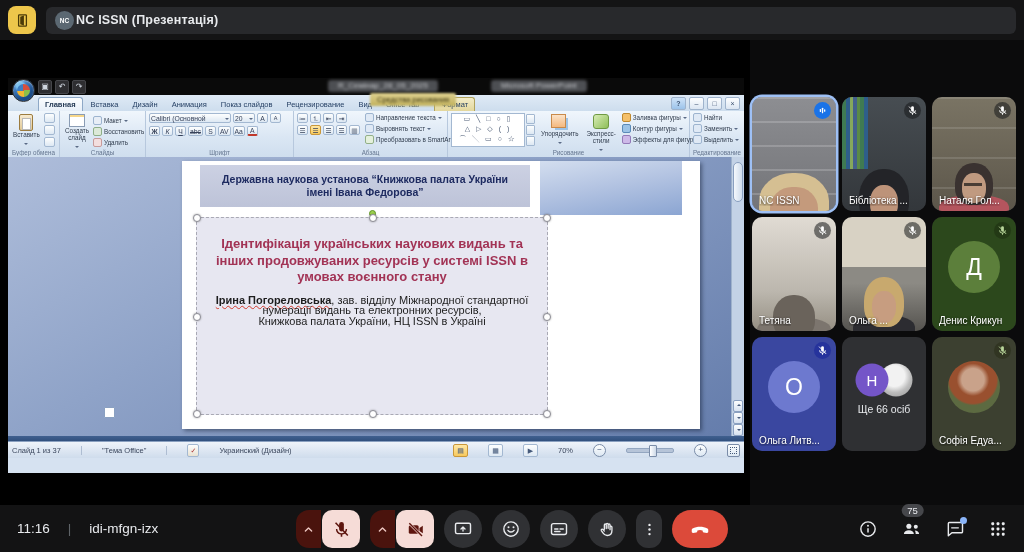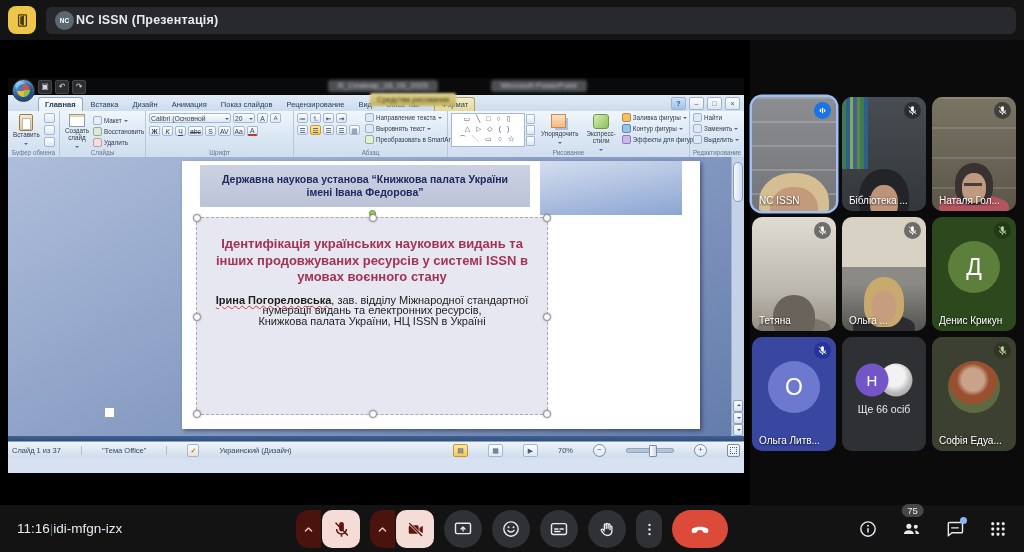--- a/index.html
+++ b/index.html
@@ -201,21 +201,21 @@
   .ovf .c2{width:33px;height:33px;border-radius:50%;margin-left:-9px;
            background:radial-gradient(circle at 45% 38%,#f2f2f2 0 38%,#bdbdbd 60%,#8f8f8f)}
   .ovflabel{position:absolute;left:0;right:0;top:58%;text-align:center;color:#e8eaed;font-size:10.5px}
   
   .t9 .cam{background:#3c4030}
   .t9 .pcircle{position:absolute;left:50%;top:44%;transform:translate(-50%,-50%);width:52px;height:52px;
        border-radius:50%;background:radial-gradient(circle at 48% 36%,#c9a28a 0 26%,#99502f 38% 55%,#5c6a41 60%)}
 
   
   .bottombar{position:absolute;left:0;right:0;bottom:0;height:47px;background:#131314}
-  .bb-left{position:absolute;left:17px;top:0;bottom:0;display:flex;align-items:center;gap:0;
+  .bb-left{position:absolute;left:17px;top:0;bottom:0;display:flex;align-items:center;gap:18px;
            color:#e8eaed;font-size:13.5px;font-weight:500}
   .bb-left .div{color:#5f6368;font-weight:400}
   .controls{position:absolute;left:50%;top:5px;transform:translateX(-50%);display:flex;gap:10px;align-items:center}
   .split{display:flex;align-items:center}
   .chevseg{width:25px;height:38px;background:#4a130d;border-radius:13px 0 0 13px;display:flex;
            align-items:center;justify-content:center;color:#eec7c2}
   .mainseg{width:38px;height:38px;background:#f6dcd7;border-radius:10px;margin-left:1px;display:flex;
            align-items:center;justify-content:center;color:#5e160f}
   .cbtn{width:38px;height:38px;border-radius:50%;background:#303134;display:flex;align-items:center;
         justify-content:center;color:#e8eaed}

